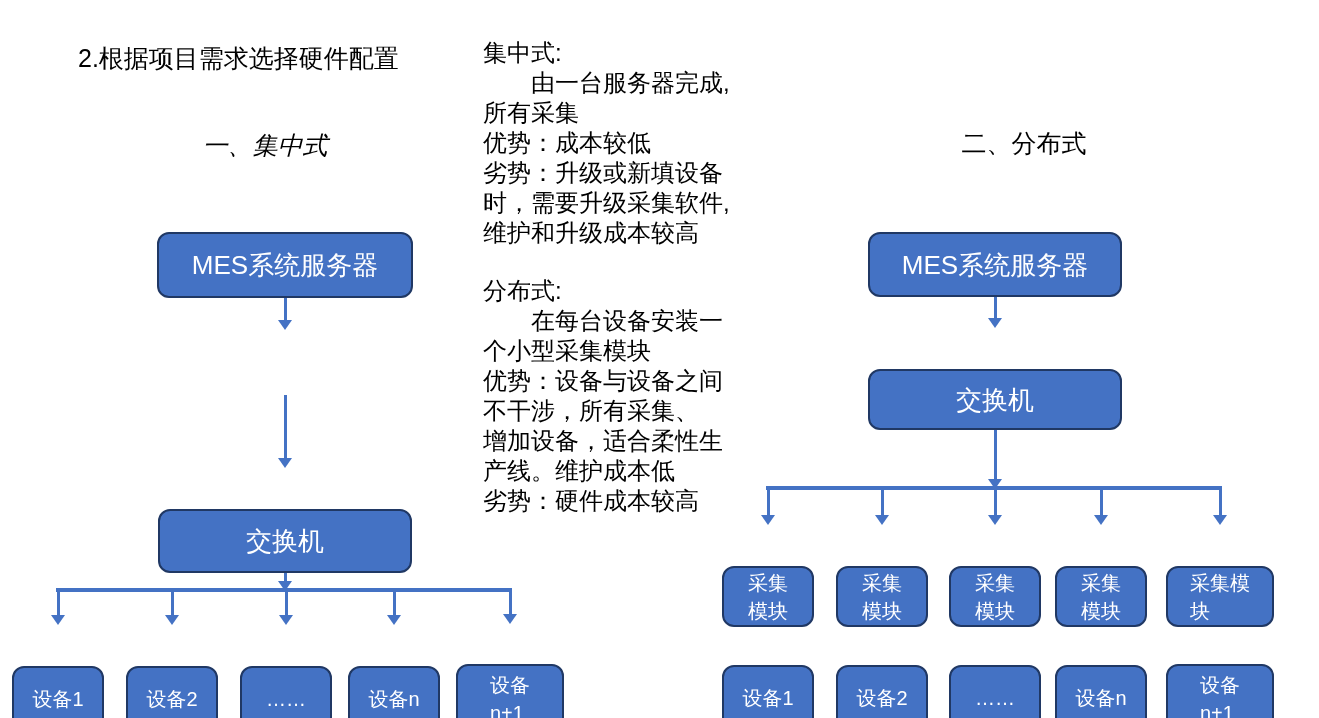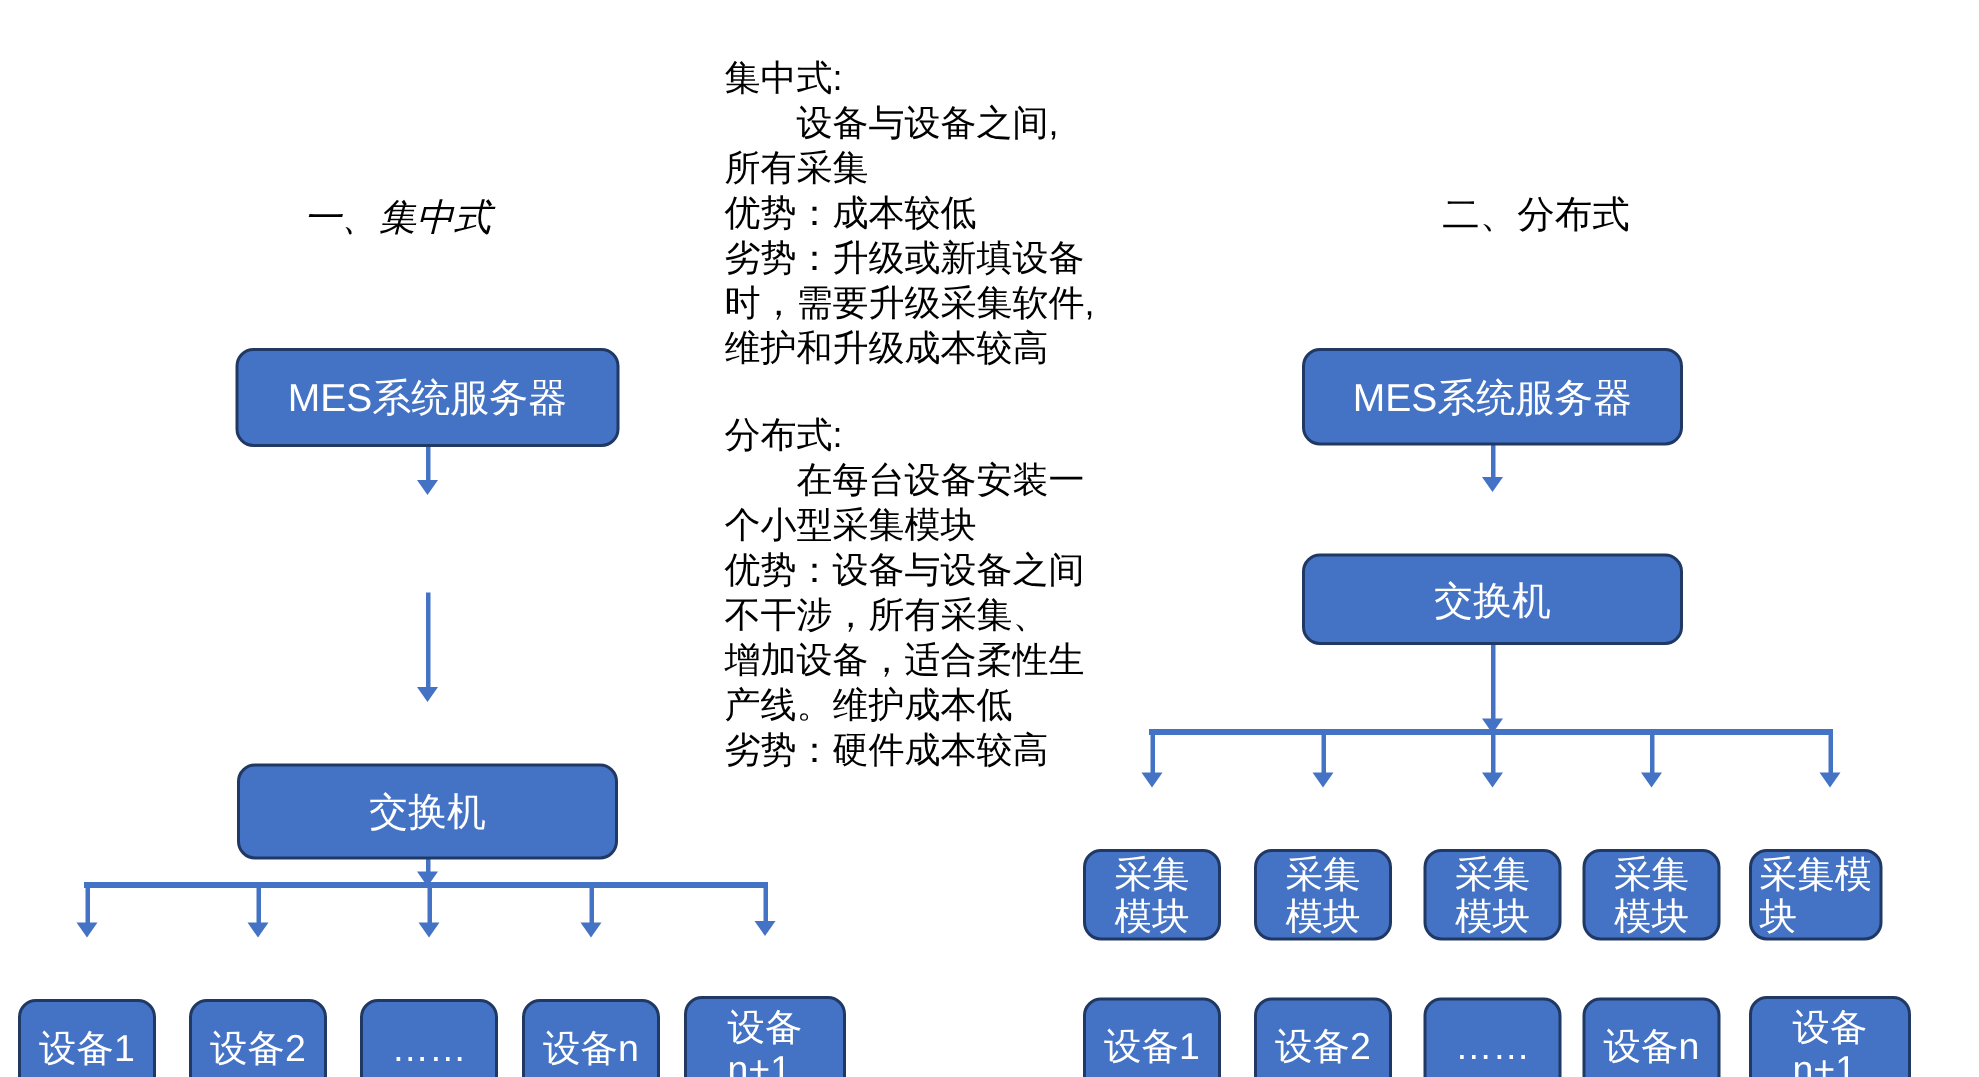--- a/index.html
+++ b/index.html
@@ -30,38 +30,39 @@
     white-space:pre-wrap;
   }
   .node{
     position:absolute;box-sizing:border-box;z-index:2;
     background:var(--box-fill);border:2px solid var(--box-border);
     border-radius:12px;color:var(--box-text);
     display:flex;align-items:center;justify-content:center;
     white-space:pre-line;margin-top:42px;
   }
   .node-lg{font-size:26px;line-height:30px;}
-  .node-sm{font-size:25px;line-height:28px;}
+  .node-sm{font-size:20px;line-height:28px;}
   .vline{position:absolute;width:3px;background:var(--connector);z-index:1;}
   .ahead{
     position:absolute;width:0;height:0;z-index:1;
     border-left:7px solid transparent;border-right:7px solid transparent;
     border-top:10px solid var(--connector);
   }
   .hbar{position:absolute;height:4px;background:var(--connector);z-index:1;}
 </style>
 </head>
 <body>
 
 <div class="canvas">
 
+  <div class="title">2.根据项目需求选择硬件配置</div>
   <div class="heading" style="left:140px;top:130px;font-style:italic;">一、集中式</div>
   <div class="heading" style="left:899px;top:128px;">二、分布式</div>
   <div class="note" style="top:38px;">集中式:
-　　设备与设备之间,
+　　由一台服务器完成,
 所有采集
 优势：成本较低
 劣势：升级或新填设备
 时，需要升级采集软件,
 维护和升级成本较高</div>
   <div class="note" style="top:276px;">分布式:
 　　在每台设备安装一
 个小型采集模块
 优势：设备与设备之间
 不干涉，所有采集、
@@ -83,21 +84,21 @@
   <div class="node node-lg" style="left:868px;top:327px;width:254px;height:61px;">交换机</div>
 
   <div class="node node-sm" style="left:722px;top:524px;width:92px;height:61px;">采集
 模块</div>
   <div class="node node-sm" style="left:836px;top:524px;width:92px;height:61px;">采集
 模块</div>
   <div class="node node-sm" style="left:949px;top:524px;width:92px;height:61px;">采集
 模块</div>
   <div class="node node-sm" style="left:1055px;top:524px;width:92px;height:61px;">采集
 模块</div>
-  <div class="node node-sm" style="left:1166px;top:524px;width:89px;height:61px;">采集模
+  <div class="node node-sm" style="left:1166px;top:524px;width:108px;height:61px;">采集模
 块</div>
 
   <div class="node node-sm" style="left:722px;top:623px;width:92px;height:66px;">设备1</div>
   <div class="node node-sm" style="left:836px;top:623px;width:92px;height:66px;">设备2</div>
   <div class="node node-sm" style="left:949px;top:623px;width:92px;height:66px;">……</div>
   <div class="node node-sm" style="left:1055px;top:623px;width:92px;height:66px;">设备n</div>
   <div class="node node-sm" style="left:1166px;top:622px;width:108px;height:70px;">设备
 n+1</div>
 
 <div class="vline" style="left: 283.5px; top: 256px; height: 66px;"></div>

